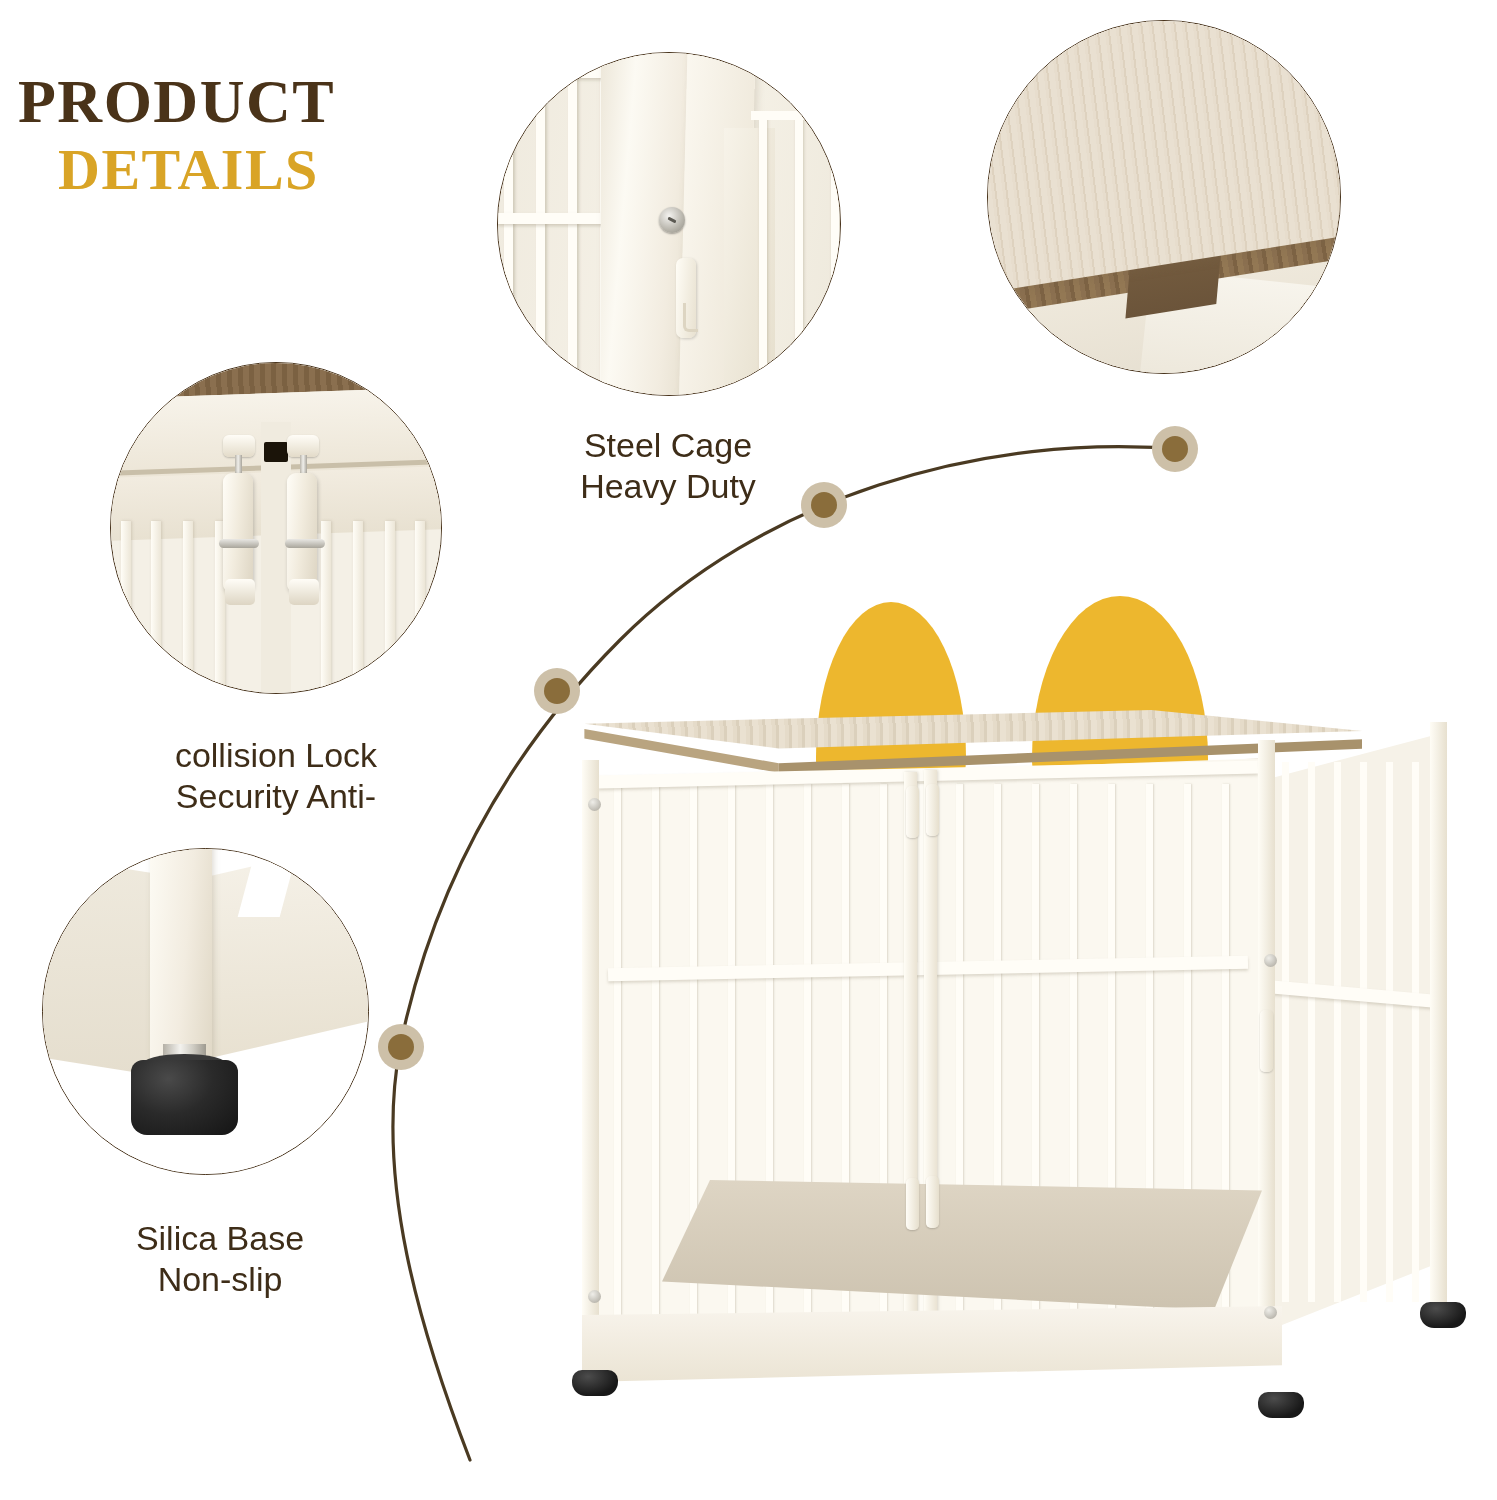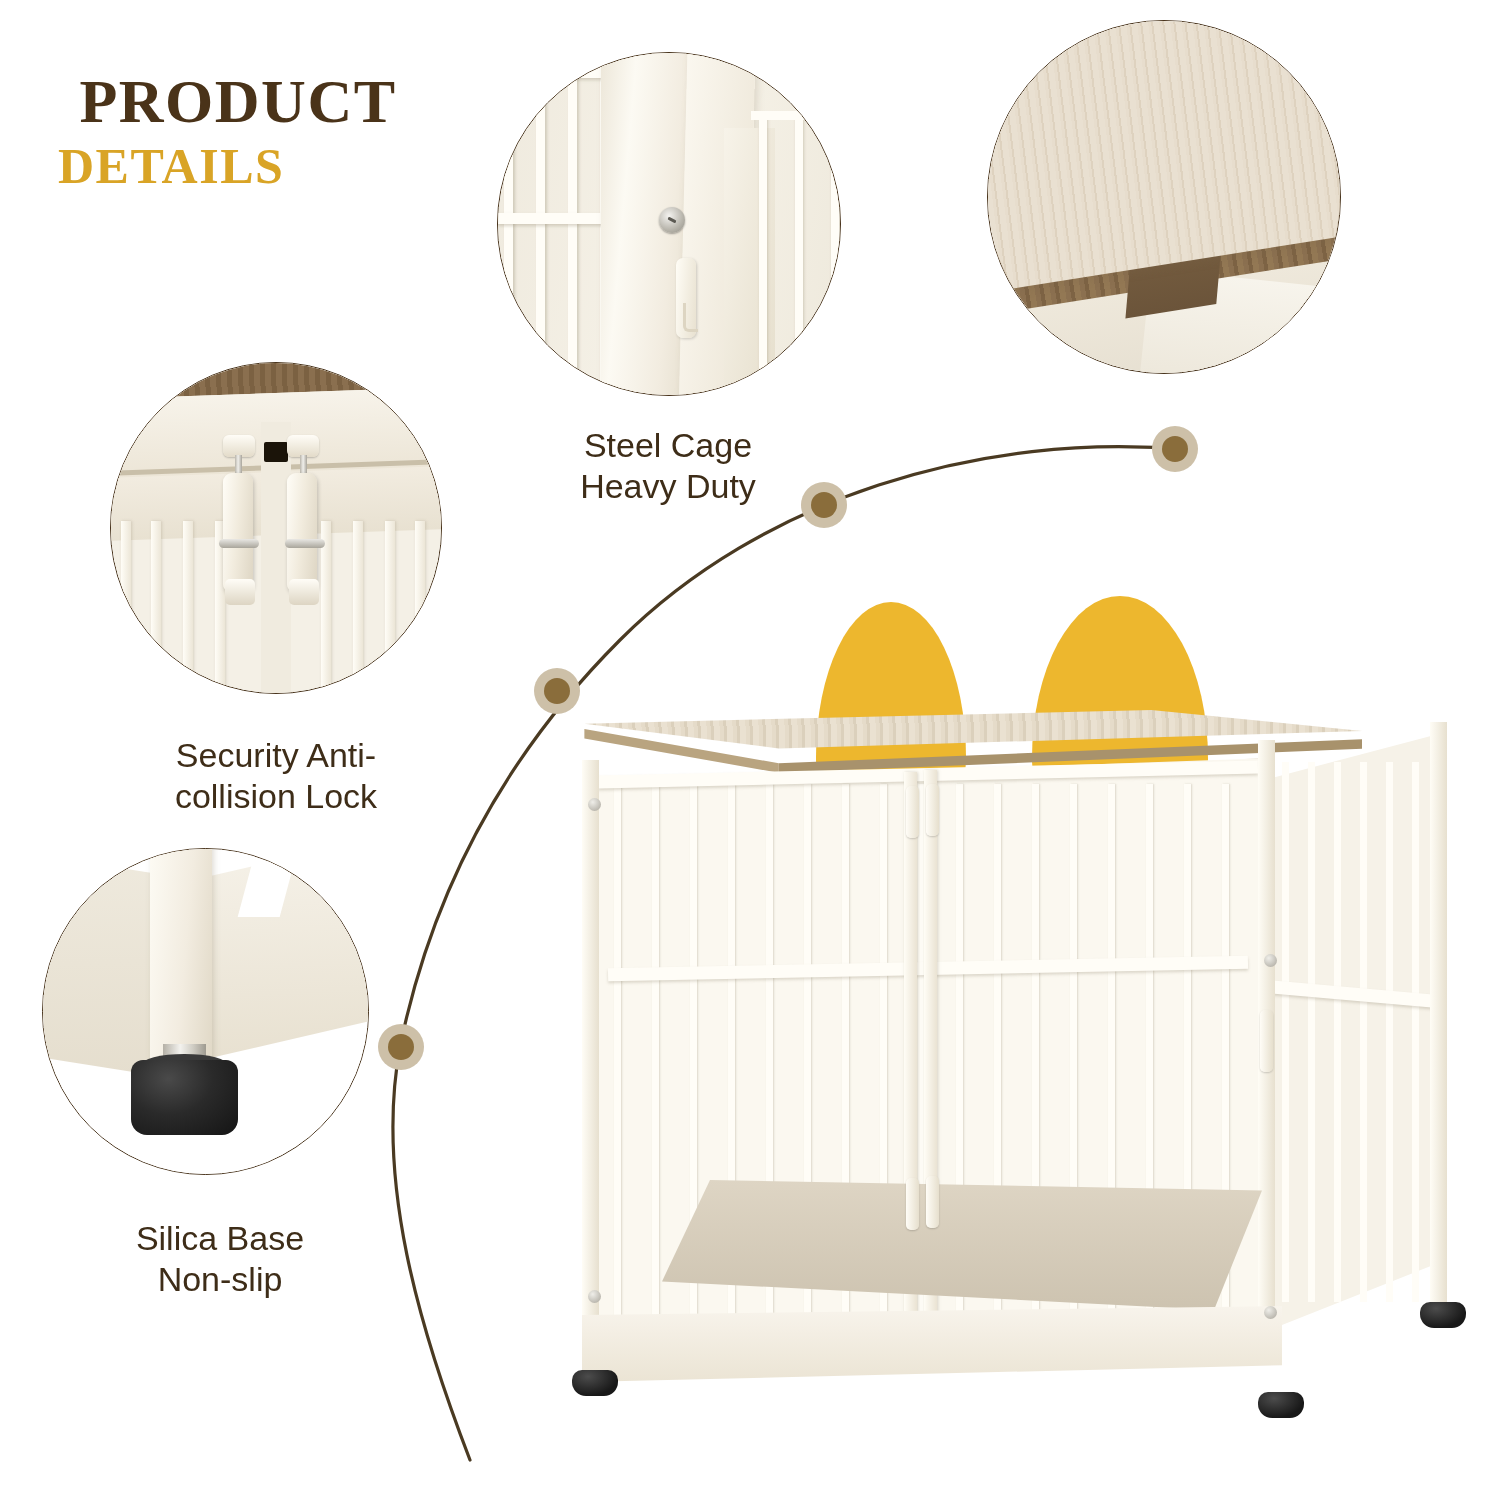--- a/index.html
+++ b/index.html
@@ -5,22 +5,22 @@
   html,body{margin:0;padding:0;background:#fff;}
   body{width:1497px;height:1500px;position:relative;overflow:hidden;
        font-family:"Liberation Sans",sans-serif;}
   .stage{position:absolute;inset:0;}
 
   
   .title{position:absolute;left:18px;top:72px;width:440px;}
   .title .l1,.title .l2{
     font-family:"Liberation Serif",serif;font-weight:700;
     letter-spacing:1.5px;line-height:0.96;margin:0;}
-  .title .l1{font-size:62px;color:#4a3319;text-align:center;}
-  .title .l2{font-size:50px;color:#d9a426;margin-left:40px;margin-top:10px;}
+  .title .l1{font-size:62px;color:#4a3319;}
+  .title .l2{font-size:58px;color:#d9a426;margin-left:40px;margin-top:10px;}
 
   
   .lbl{position:absolute;color:#3e2d18;font-size:34px;line-height:1.22;
        text-align:center;font-weight:400;}
 
   
   .circ{position:absolute;border-radius:50%;overflow:hidden;
         border:1.6px solid #463119;background:#fff;}
   .circ > *{position:absolute;}
 
@@ -241,22 +241,22 @@
     <div class="rod" style="left:124px;top:92px;"></div>
     <div class="rod" style="left:189px;top:92px;"></div>
     <div class="bolt" style="left:112px;top:110px;"></div>
     <div class="bolt" style="left:176px;top:110px;"></div>
     <div class="pin" style="left:108px;top:176px;"></div>
     <div class="pin" style="left:174px;top:176px;"></div>
     <div class="cap" style="left:114px;top:216px;"></div>
     <div class="cap" style="left:178px;top:216px;"></div>
   </div>
   <div class="lbl" style="left:86px;top:735px;width:380px;">
+    <div>collision Lock</div>
     <div>Security Anti-</div>
-    <div>collision Lock</div>
   </div>
 
   <div class="circ" id="c-base" style="left:42px;top:848px;width:325px;height:325px;">
     <div class="bbody"></div>
     <div class="panelL"></div>
     <div class="panelR"></div>
     <div class="notch"></div>
     <div class="leg"></div>
     <div class="stem"></div>
     <div class="footTop"></div>

